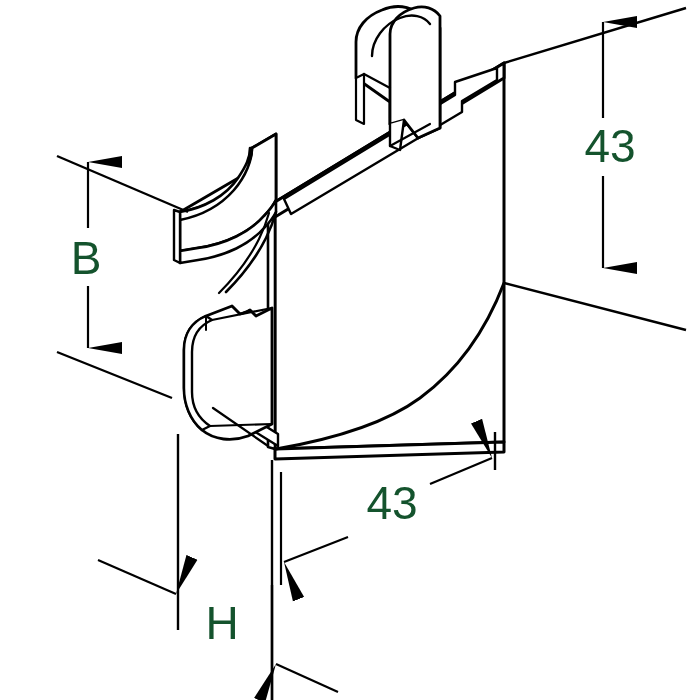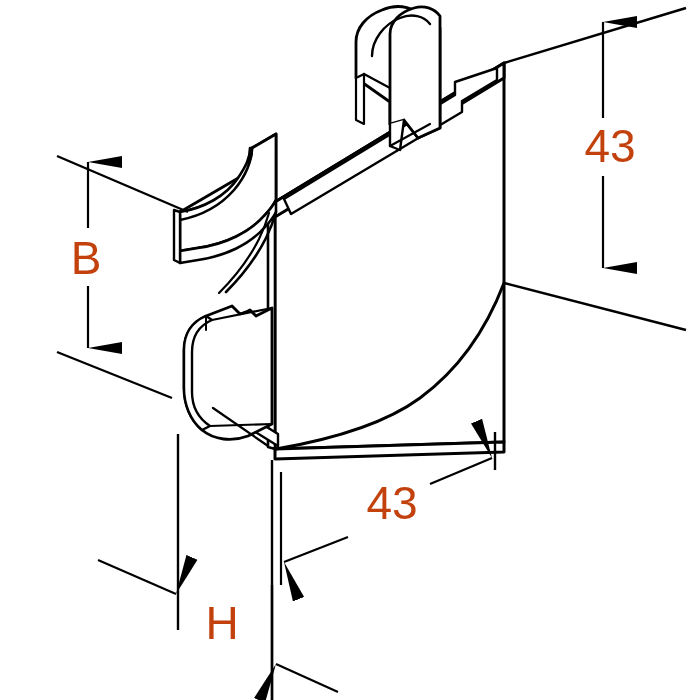--- a/index.html
+++ b/index.html
@@ -24,21 +24,21 @@
     top: 0;
     width: 700px;
     height: 700px;
     display: block;
   }
   .dim-label {
     position: absolute;
     font-family: "Liberation Sans", sans-serif;
     font-size: 46px;
     font-weight: 400;
-    color: #c2410c;
+    color: #14532d;
     line-height: 1;
     white-space: nowrap;
     transform: translate(-50%, -50%);
     letter-spacing: 0px;
   }
 </style>
 </head>
 <body>
 
 <div id="stage">

